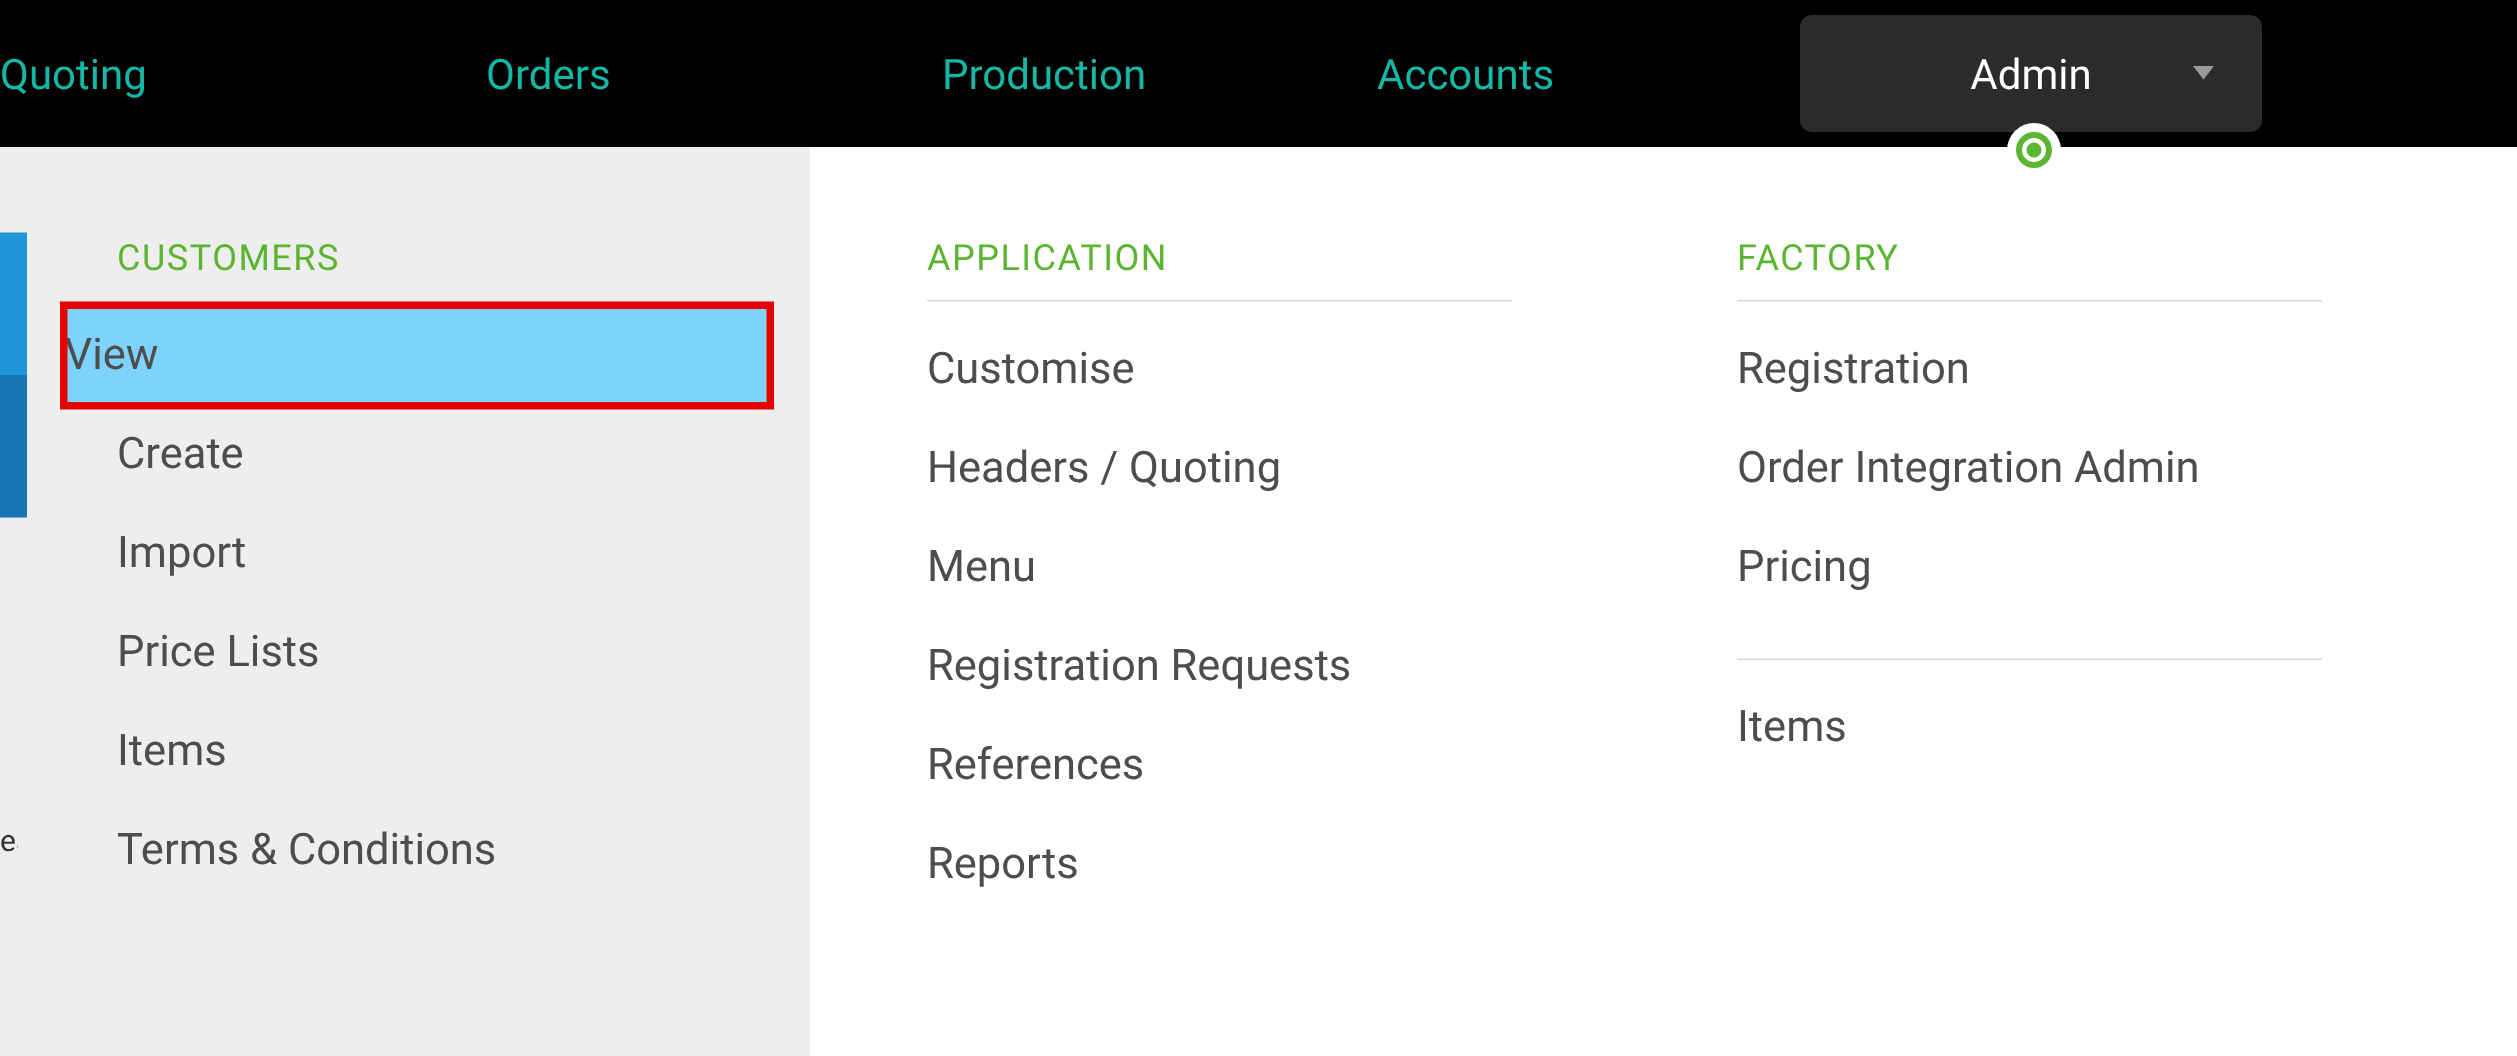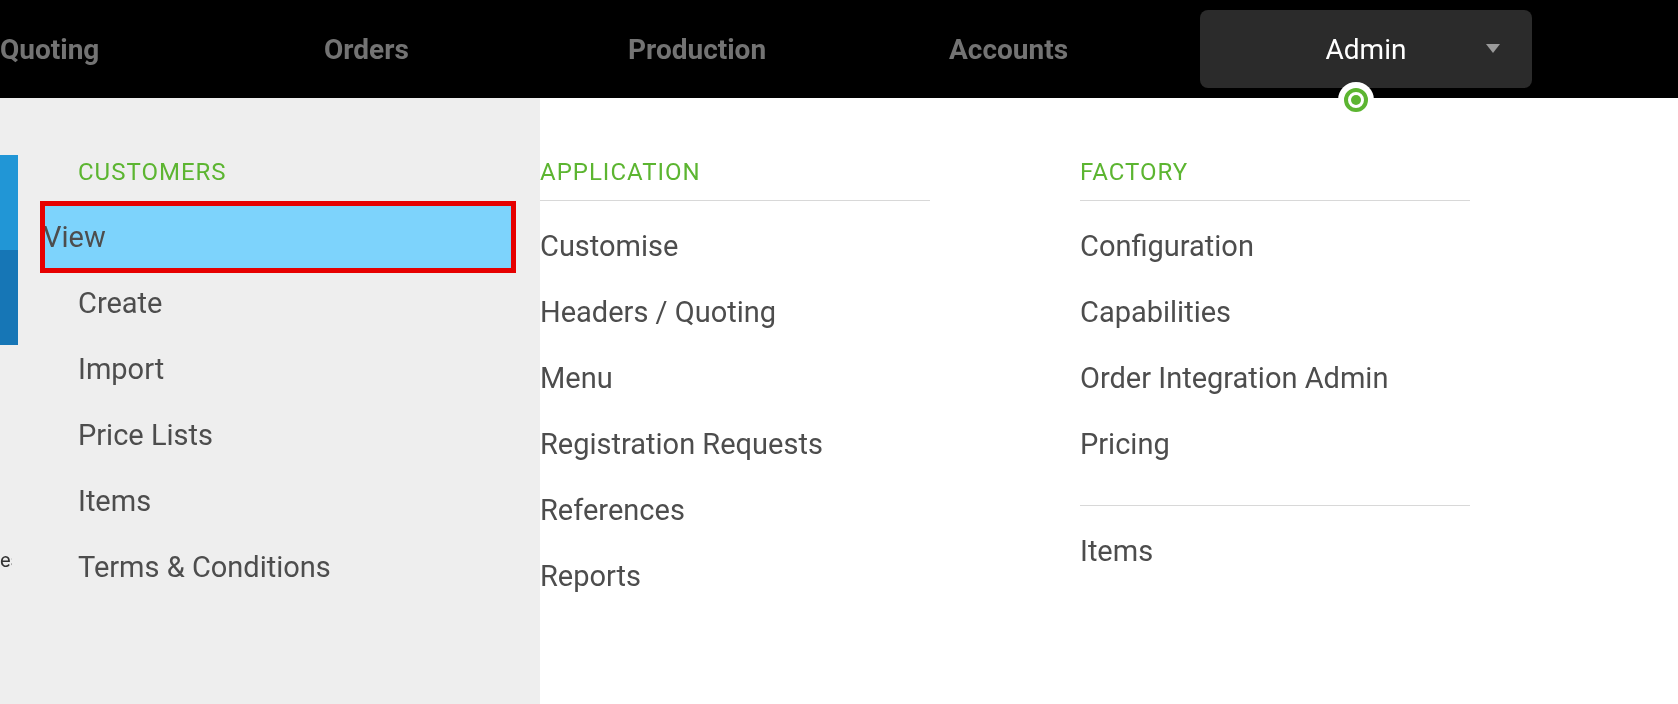--- a/index.html
+++ b/index.html
@@ -16,47 +16,47 @@
       position: relative;
     }
     .topnav {
       background: #000000;
       height: 98px;
       display: flex;
       align-items: center;
       position: relative;
     }
     .nav-item {
-      color: #737373;
+      color: #14b8a6;
       font-size: 28px;
-      font-weight: 700;
+      font-weight: 400;
       cursor: pointer;
       position: absolute;
     }
     .nav-quoting {
       left: 0px;
       padding-left: 0;
     }
     .nav-orders {
       left: 324px;
     }
     .nav-production {
       left: 628px;
     }
     .nav-accounts {
-      left: 949px;
+      left: 918px;
     }
     .nav-admin-container {
       position: absolute;
       left: 1200px;
       top: 10px;
       background: #2b2b2b;
       border-radius: 8px;
       height: 78px;
-      width: 332px;
+      width: 308px;
       display: flex;
       align-items: center;
       justify-content: center;
       cursor: pointer;
     }
     .nav-admin-label {
       color: #ffffff;
       font-size: 28px;
       font-weight: 400;
     }
@@ -117,20 +117,21 @@
       height: 190px;
       background: linear-gradient(to bottom, #2196d6 0%, #2196d6 50%, #1676b6 50%, #1676b6 100%);
     }
     .main {
       flex: 1;
       background: #ffffff;
       padding-top: 60px;
       display: flex;
     }
     .col {
+      padding-left: 78px;
     }
     .col-app {
       width: 540px;
     }
     .col-factory {
       width: 540px;
     }
     .section-heading {
       color: #5cb531;
       font-size: 24px;
@@ -249,22 +250,21 @@
           <div class="menu-item">Reports</div>
         </div>
       </div>
     </div>
 
     <div class="col col-factory">
       <div class="section-block">
         <div class="section-heading">FACTORY</div>
         <hr class="section-underline">
         <div class="main-list">
-          <div class="menu-item">Configuration</div>
-          <div class="menu-item">Capabilities</div>
+          <div class="menu-item">Registration</div>
           <div class="menu-item">Order Integration Admin</div>
           <div class="menu-item">Pricing</div>
         </div>
       </div>
       <div class="section-block">
         <hr class="section-underline">
         <div class="main-list">
           <div class="menu-item">Items</div>
         </div>
       </div>

